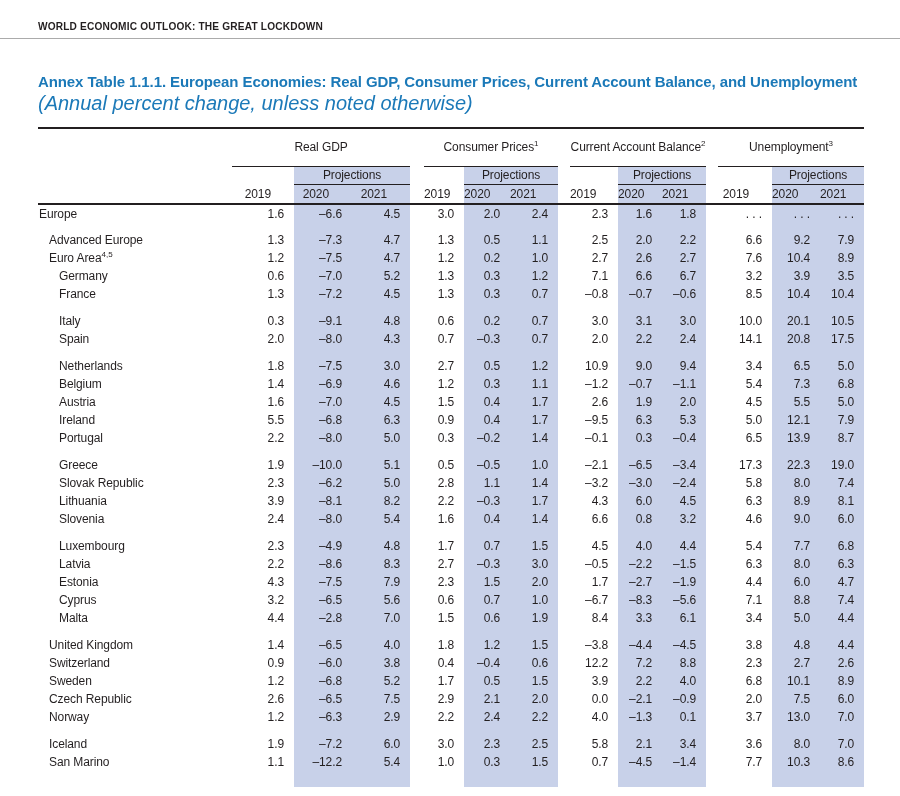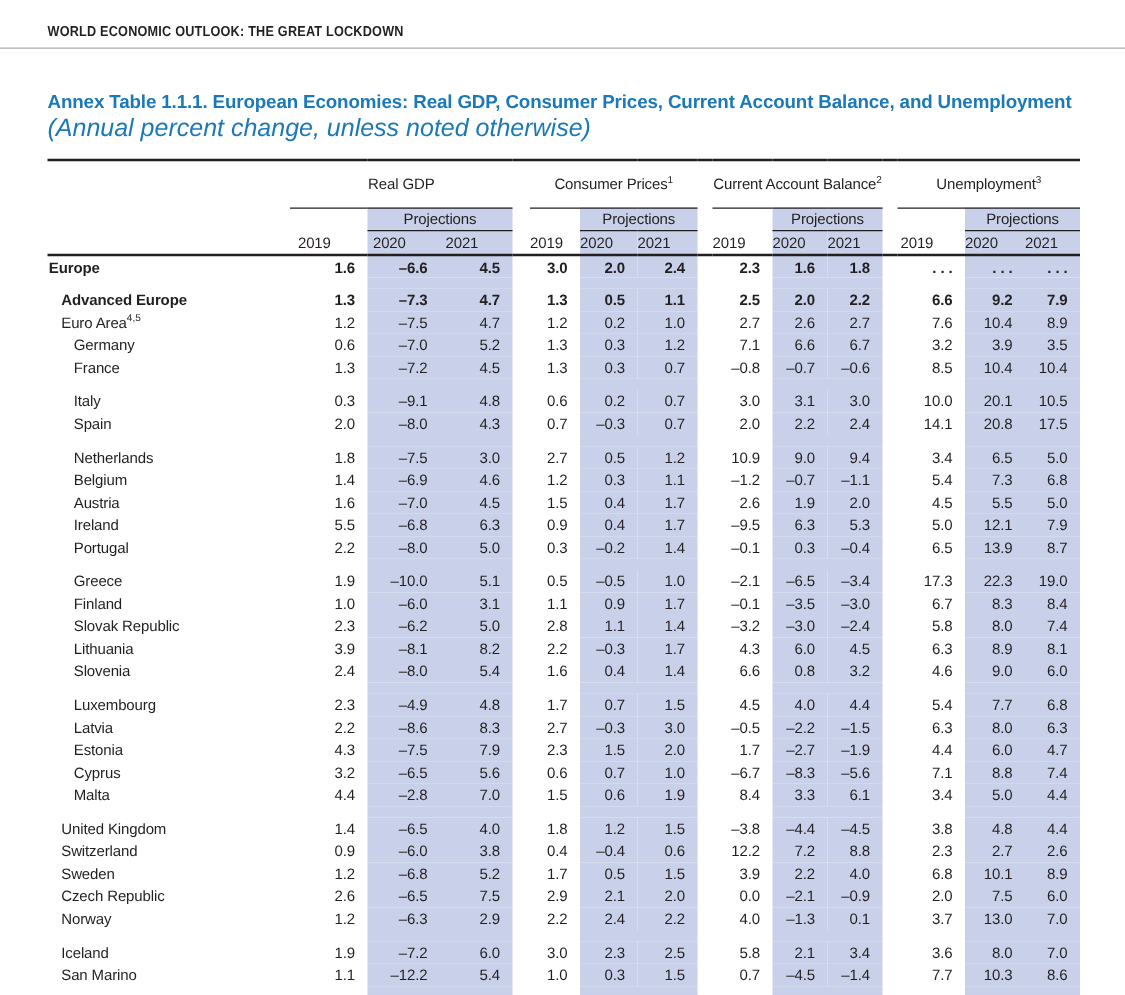--- a/index.html
+++ b/index.html
@@ -47,30 +47,30 @@
   }
   th, td { padding: 0; font-weight: normal; vertical-align: middle; }
 
   .blue { background: var(--hl); }
 
   
   .group-row th { height: 38px; text-align: center; font-size: 12px; }
   .group-row th.group-label { border-bottom: 1px solid var(--ink); }
   .proj-row th { height: 18px; text-align: center; font-size: 12px; }
   .proj-row th.proj { border-bottom: 1px solid var(--ink); margin-left: 19px; }
-  .years-row th { height: 20px; padding-right: 23px; border-bottom: 2px solid var(--ink); font-size: 12px; }
+  .years-row th { height: 20px; text-align: right; padding-right: 23px; border-bottom: 2px solid var(--ink); font-size: 12px; }
 
   
   tr.data-row td { height: 18px; white-space: nowrap; }
   td.name { text-align: left; overflow: hidden; }
   td.num { text-align: right; padding-right: 10px; }
   .ind0 { padding-left: 1px; }
   .ind1 { padding-left: 11px; }
   .ind2 { padding-left: 21px; }
-  tr.bold td { font-weight: bold; }
+  tr.bold td { font-weight: normal; }
   tr.gap td { height: 9px; }
   tr.tail td { height: 16px; }
 
   sup { font-size: 8px; line-height: 0; vertical-align: super; letter-spacing: 0; }
 </style>
 </head>
 <body>
 
 <div class="page">
 
@@ -428,38 +428,20 @@
           <td></td>
           <td class="num">–2.1</td>
           <td class="num blue">–6.5</td>
           <td class="num blue">–3.4</td>
           <td></td>
           <td class="num">17.3</td>
           <td class="num blue">22.3</td>
           <td class="num blue">19.0</td>
         </tr>
         <tr class="data-row">
-          <td class="name ind2"><span>Finland</span></td>
-          <td class="num">1.0</td>
-          <td class="num blue">–6.0</td>
-          <td class="num blue">3.1</td>
-          <td></td>
-          <td class="num">1.1</td>
-          <td class="num blue">0.9</td>
-          <td class="num blue">1.7</td>
-          <td></td>
-          <td class="num">–0.1</td>
-          <td class="num blue">–3.5</td>
-          <td class="num blue">–3.0</td>
-          <td></td>
-          <td class="num">6.7</td>
-          <td class="num blue">8.3</td>
-          <td class="num blue">8.4</td>
-        </tr>
-        <tr class="data-row">
           <td class="name ind2"><span>Slovak Republic</span></td>
           <td class="num">2.3</td>
           <td class="num blue">–6.2</td>
           <td class="num blue">5.0</td>
           <td></td>
           <td class="num">2.8</td>
           <td class="num blue">1.1</td>
           <td class="num blue">1.4</td>
           <td></td>
           <td class="num">–3.2</td>

